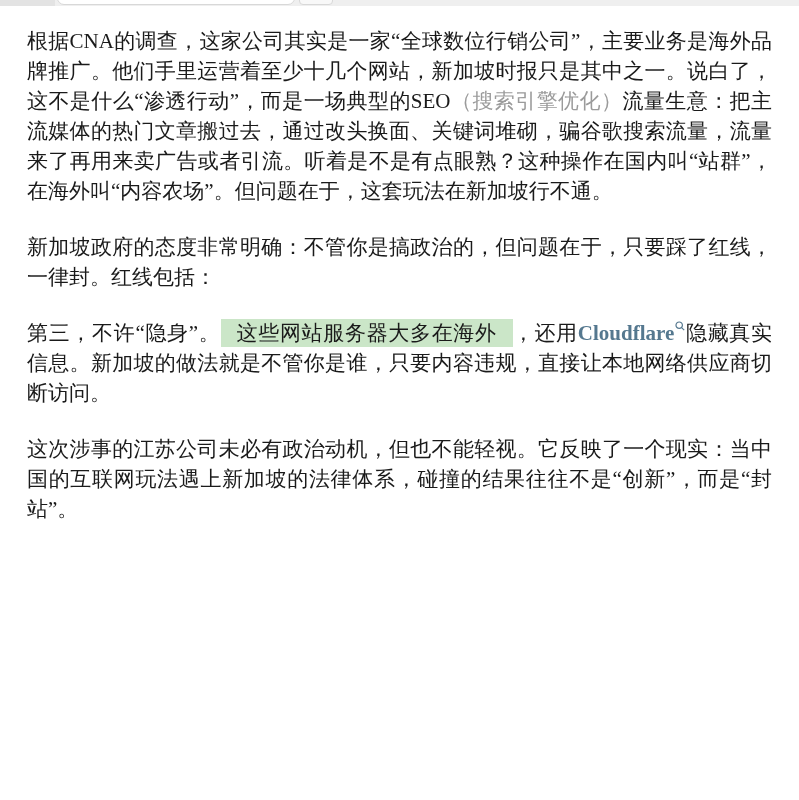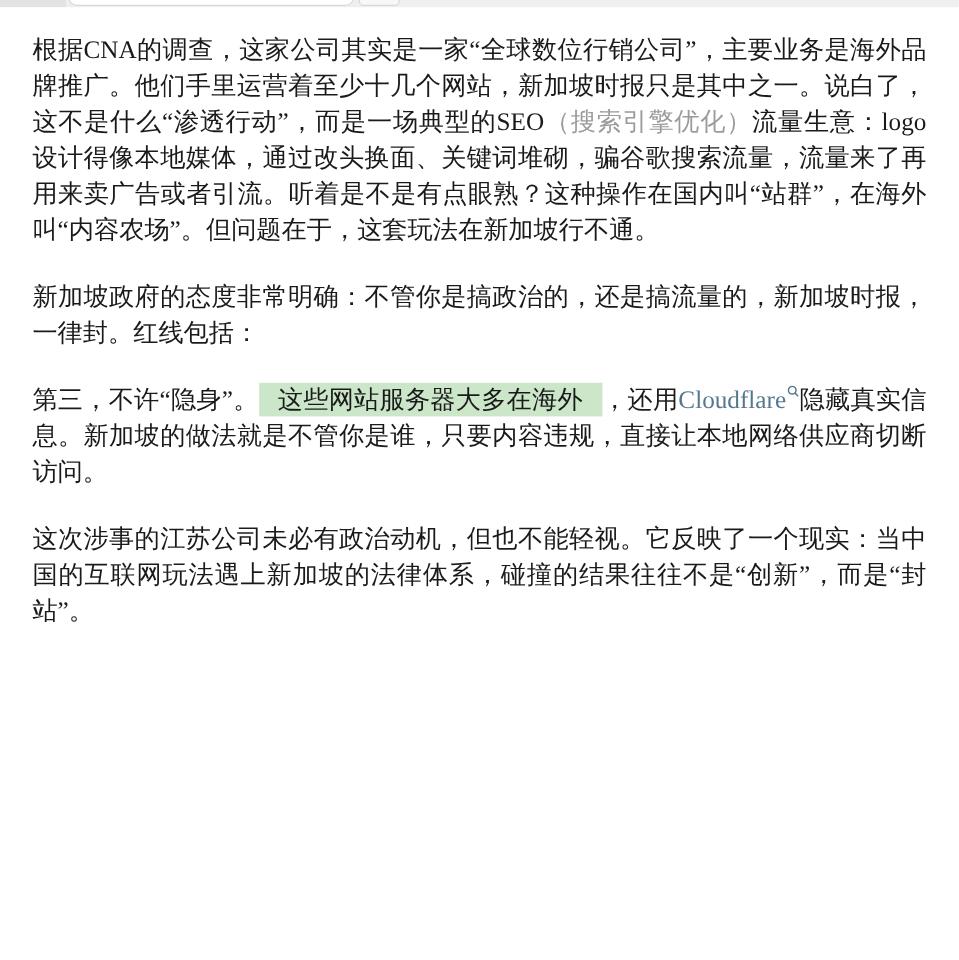--- a/index.html
+++ b/index.html
@@ -36,39 +36,39 @@
   .article p{margin:0 0 26px 0;}
   .gray-note{color:var(--muted);font-family:Liberation Serif, serif;}
   .dotted{
     text-decoration-line:underline;
     text-decoration-style:dashed;
     text-decoration-color:var(--underline);
     text-decoration-thickness:2px;
     text-underline-offset:5px;
   }
   mark.hl{background:var(--highlight);color:inherit;padding:2px 16px;}
-  a.term-link{color:var(--link);text-decoration:none;cursor:pointer;white-space:nowrap;}
+  a.term-link{color:var(--link);text-decoration:none;cursor:pointer;white-space:nowrap;font-weight:bold;}
   .sup-icon{display:inline-block;vertical-align:9px;margin-left:1px;}
   .sup-icon svg{display:block;}
 </style>
 </head>
 <body>
 
 <div class="chrome">
   <div class="chrome-left"></div>
   <div class="chrome-pill"></div>
   <div class="chrome-btn"></div>
 </div>
 
 <div class="article">
-  <p><span>根据CNA的调查，这家公司其实是一家“全球数位行销公司”，主要业务是海外品牌推广。他们手里运营着至少十几个网站，新加坡时报只是其中之一。说白了，这不是什么“渗透行动”，而是一场典型的SEO</span><span class="gray-note">（搜索引擎优化）</span><span>流量生意：logo设计得像本地媒体，通过改头换面、关键词堆砌，骗谷歌搜索流量，流量来了再用来卖广告或者引流。听着是不是有点眼熟？这种操作在国内叫“站群”，在海外叫“内容农场”。但问题在于，这套玩法在新加坡行不通。</span></p>
+  <p><span>根据CNA的调查，这家公司其实是一家“全球数位行销公司”，主要业务是海外品牌推广。他们手里运营着至少十几个网站，新加坡时报只是其中之一。说白了，这不是什么“渗透行动”，而是一场典型的SEO</span><span class="gray-note">（搜索引擎优化）</span><span>流量生意：把主流媒体的热门文章搬过去，通过改头换面、关键词堆砌，骗谷歌搜索流量，流量来了再用来卖广告或者引流。听着是不是有点眼熟？这种操作在国内叫“站群”，在海外叫“内容农场”。但问题在于，这套玩法在新加坡行不通。</span></p>
 
 
 
-  <p><span>新加坡政府的态度非常明确：不管你是搞政治的，还是搞流量的，新加坡时报，一律封。红线包括：</span></p>
+  <p><span>新加坡政府的态度非常明确：不管你是搞政治的，但问题在于，只要踩了红线，一律封。红线包括：</span></p>
 
 
 
   <p><span>第三，不许“隐身”。</span><mark class="hl">这些网站服务器大多在海外</mark><span>，还用</span><a class="term-link"><span>Cloudflare</span><span class="sup-icon"><svg width="10" height="10" viewBox="0 0 10 10" fill="none" stroke="#55788f" stroke-width="1.2">
             <circle cx="4.2" cy="4.2" r="3.2"></circle>
             <line x1="6.6" y1="6.6" x2="9.2" y2="9.2"></line>
           </svg></span></a><span>隐藏真实信息。新加坡的做法就是不管你是谁，只要内容违规，直接让本地网络供应商切断访问。</span></p>
 
   <p><span>这次涉事的江苏公司未必有政治动机，但也不能轻视。它反映了一个现实：当中国的互联网玩法遇上新加坡的法律体系，碰撞的结果往往不是“创新”，而是“封站”。</span></p>
 </div>

